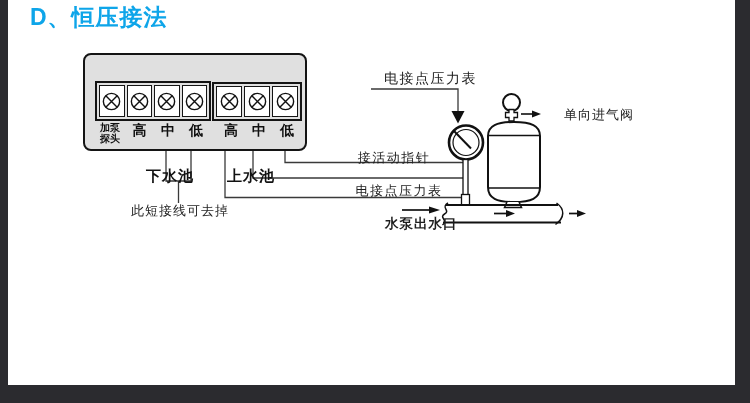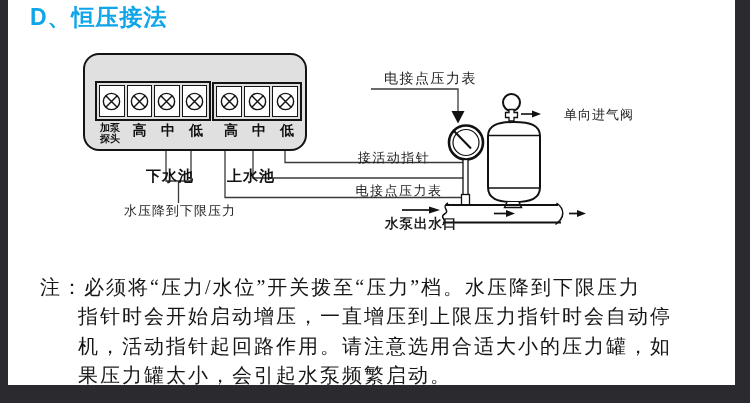--- a/index.html
+++ b/index.html
@@ -4,21 +4,21 @@
 <style>
   html,body{margin:0;padding:0;}
   body{width:750px;height:403px;overflow:hidden;background:#2b2b2f;
        font-family:"Liberation Sans","DejaVu Sans",sans-serif;}
   #page{position:relative;width:750px;height:403px;}
   #card{position:absolute;left:8px;top:0;width:727px;height:385px;background:#fff;z-index:0;}
   .abs{position:absolute;}
   #title{left:18px;top:2px;font-size:23px;font-weight:bold;color:#0ea5e9;letter-spacing:1px;z-index:2;margin-left:12px;}
   
   #tbox{left:83px;top:53px;width:224px;height:98px;background:#e0e0e0;
-        border:2px solid #141414;border-radius:16px;box-sizing:border-box;z-index:2;}
+        border:2px solid #141414;border-radius:8px;box-sizing:border-box;z-index:2;}
   .strip{position:absolute;border:2px solid #141414;background:#e0e0e0;
          display:flex;gap:2px;padding:2px;box-sizing:border-box;}
   #strip-left{left:10px;top:26px;width:116px;height:40px;}
   #strip-right{left:127px;top:27px;width:90px;height:39px;}
   .cell{flex:1;background:#fff;border:1.5px solid #141414;display:flex;
         align-items:center;justify-content:center;}
   .cell svg{width:21px;height:21px;}
   .tlabel{position:absolute;top:67px;width:22px;text-align:center;font-size:14px;font-weight:600;
           color:#111;font-family:"Liberation Serif","DejaVu Serif",serif;}
   #probe-label{position:absolute;left:8px;top:68px;width:34px;text-align:center;font-size:10px;
@@ -177,22 +177,16 @@
     <span class="gplabel" style="left:53px;">下水池</span>
     <span class="gplabel" style="left:134px;text-align:center;">上水池</span>
   </div>
 
   <div id="lbl-gauge" class="abs dlabel">电接点压力表</div>
   <div id="lbl-airvalve" class="abs dlabel">单向进气阀</div>
   <div id="lbl-movable" class="abs dlabel">接活动指针</div>
   <div id="lbl-upper" class="abs dlabel">电接点压力表</div>
   <div id="lbl-outlet" class="abs dlabel">水泵出水口</div>
   <div id="lbl-jumper" class="abs dlabel">
-    <div>水压降到下限压力</div>
+    <div>此短接线可去掉</div>
   </div>
 
-  <div id="note" class="abs">
-    <div>注：必须将“压力/水位”开关拨至“压力”档。水压降到下限压力</div>
-    <div class="indent">指针时会开始启动增压，一直增压到上限压力指针时会自动停</div>
-    <div class="indent">机，活动指针起回路作用。请注意选用合适大小的压力罐，如</div>
-    <div class="indent">果压力罐太小，会引起水泵频繁启动。</div>
-  </div>
 </div>
 
 </body></html>

